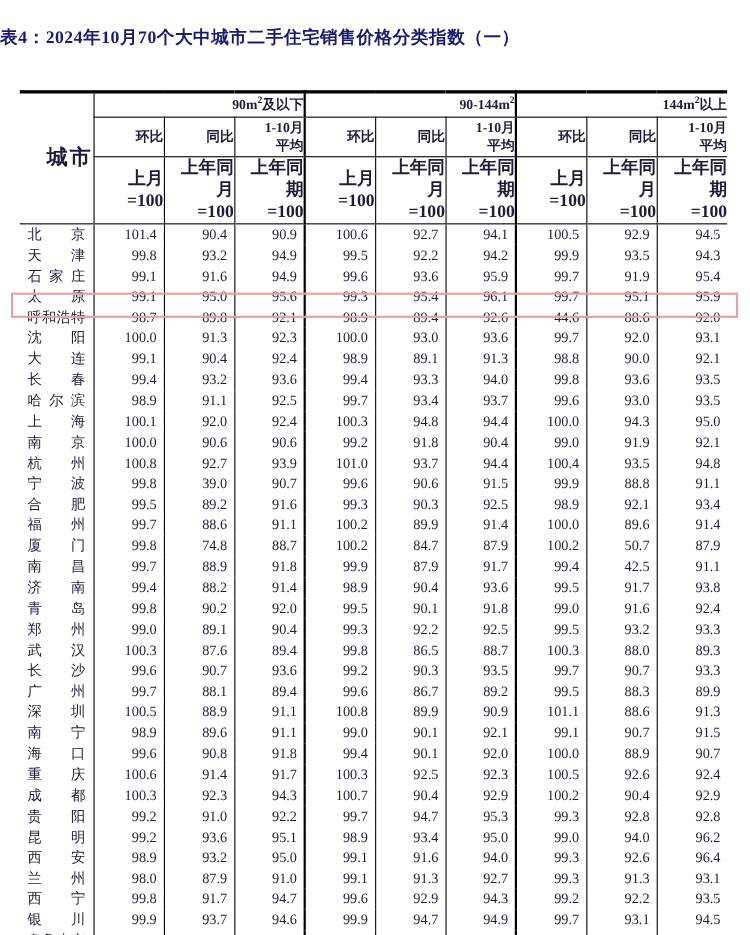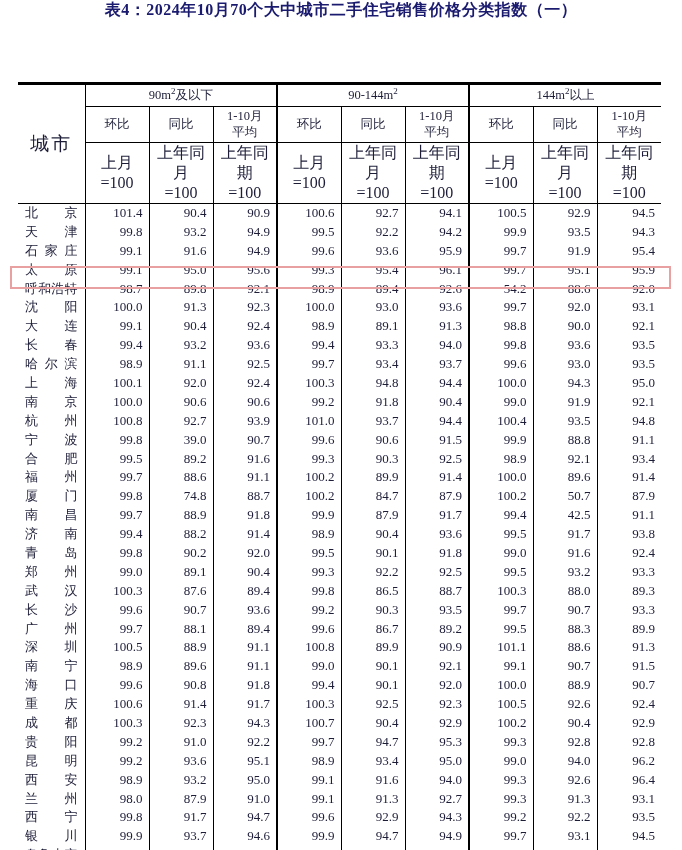--- a/index.html
+++ b/index.html
@@ -11,38 +11,37 @@
   *{margin:0;padding:0;box-sizing:border-box;}
   html,body{background:#ffffff;}
   .page{
     position:relative;
     width:682px;height:850px;
     background:#ffffff;
     font-family:"Liberation Serif","DejaVu Serif",serif;
     overflow:hidden;
   }
   .title{
-    position:absolute;top:0;left:0;width:100%;
-    text-align:center;
+    position:absolute;top:24px;left:0;width:100%;
     font-size:16px;font-weight:bold;
     color:var(--title-color);
     letter-spacing:0.5px;
   }
   table.idx{
     position:absolute;left:18px;top:82px;
     width:643px;
     border-collapse:collapse;table-layout:fixed;
     color:var(--text-color);
     border-top:3px solid var(--border-color);
     border-bottom:3px solid var(--border-color);
   }
   col.c-city{width:67px;}
   col.c-val{width:64px;}
   th{
-    font-weight:normal;text-align:center;vertical-align:middle;
+    font-weight:bold;text-align:right;vertical-align:middle;
     border-left:1px solid var(--border-color);
     border-bottom:1px solid var(--border-color);
     font-size:12.5px;line-height:1.25;
     white-space:pre-line;
     margin-top:32px;
   }
   tr.hr-groups th{height:23px;}
   tr.hr-metrics th{height:36px;}
   tr.hr-base th{height:28px;font-size:16px;}
   th.city-h{border-left:none;font-size:19px;letter-spacing:2px;}
@@ -187,21 +186,21 @@
           <td>95.9</td>
         </tr>
         <tr>
           <td class="city">呼和浩特</td>
           <td>98.7</td>
           <td>89.8</td>
           <td>92.1</td>
           <td>98.9</td>
           <td>89.4</td>
           <td>92.6</td>
-          <td>54.2</td>
+          <td>44.6</td>
           <td>88.6</td>
           <td>92.0</td>
         </tr>
         <tr>
           <td class="city">沈阳</td>
           <td>100.0</td>
           <td>91.3</td>
           <td>92.3</td>
           <td>100.0</td>
           <td>93.0</td>

